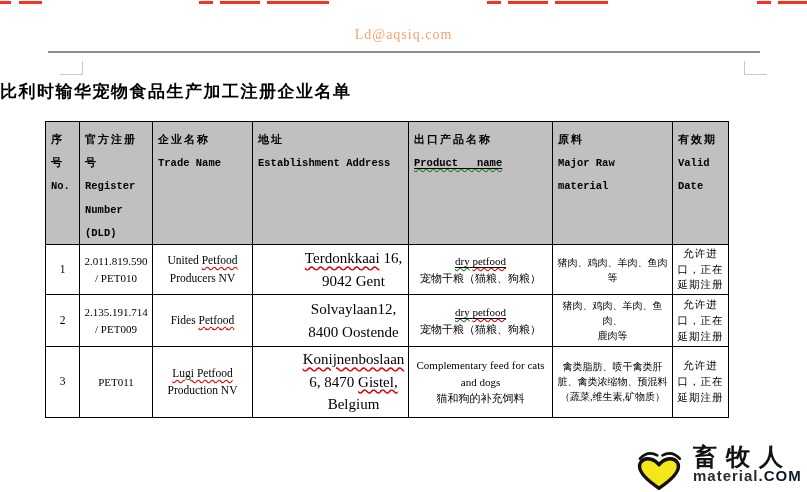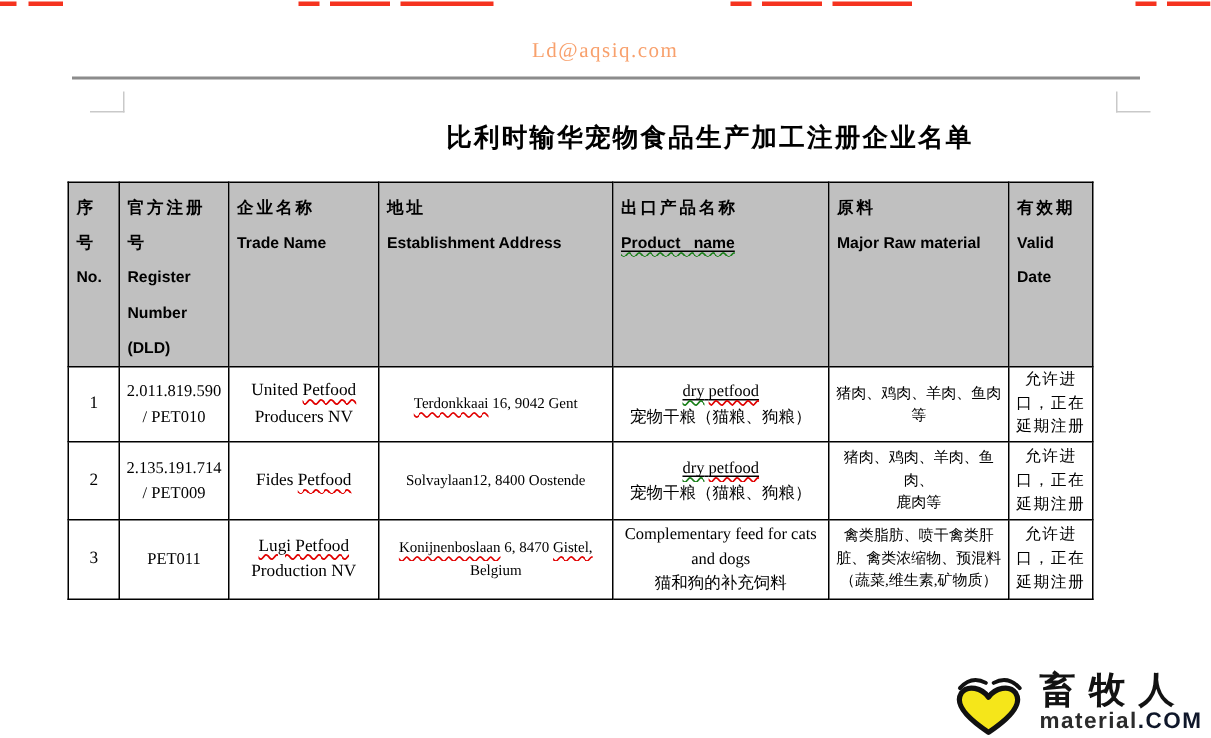--- a/index.html
+++ b/index.html
@@ -13,47 +13,47 @@
          font-family:Liberation Serif, serif;font-size:14px;color:#f8a06c;letter-spacing:1px;}
 
   
   .rule{position:absolute;top:51px;left:48px;width:712px;border-top:2px solid #8c8c8c;}
 
   
   .crop{position:absolute;top:61px;width:22px;height:13px;}
   .crop-l{left:60px;border-right:1px solid #c9c9c9;border-bottom:1px solid #c9c9c9;}
   .crop-r{left:744px;border-left:1px solid #c9c9c9;border-bottom:1px solid #c9c9c9;}
 
-  .title{position:absolute;top:80px;left:0;width:649px;text-align:right;
+  .title{position:absolute;top:80px;left:0;width:649px;text-align:left;
          font-weight:bold;font-size:17px;letter-spacing:1.5px;}
 
   table{position:absolute;left:45px;top:121px;width:683px;border-collapse:collapse;table-layout:fixed;}
   th,td{border:1px solid #000;overflow:hidden;}
   thead th{background:#c0c0c0;text-align:left;vertical-align:top;padding:4px 4px 2px 5px;font-weight:normal;}
   thead tr{height:69px;}
   tbody td{text-align:center;vertical-align:middle;padding:1px 2px;font-size:11.5px;}
   tbody tr.r0{height:50px;} tbody tr.r1{height:52px;} tbody tr.r2{height:48px;}
   .line{line-height:1.5;}
   thead .line{line-height:1.45;}
 
   .zh{font-weight:bold;font-size:11px;letter-spacing:2px;}
-  .en{font-family:Liberation Sans, sans-serif;font-weight:bold;font-size:10.5px;letter-spacing:0;}
+  .en{font-family:Liberation Mono, monospace;font-weight:bold;font-size:10.5px;letter-spacing:0;}
 
   td.c1{font-size:11px;}
-  td.c3{font-size:10px;}
+  td.c3{font-size:15px;padding-left:48px;}
   td.c4{font-size:11px;margin-top:36px;}
   td.c5{font-size:10px;}
   td.c6{font-size:10.5px;letter-spacing:1px;}
 
   .wr{text-decoration-line:underline;text-decoration-style:wavy;text-decoration-color:#e00000;text-underline-offset:2px;}
   .wg{text-decoration-line:underline;text-decoration-style:wavy;text-decoration-color:#1a7f1a;text-underline-offset:2px;}
   .ul{text-decoration-line:underline;text-decoration-style:solid;text-decoration-color:#000;text-underline-offset:2px;}
 
   
-  .logo{position:absolute;left:633px;top:444px;display:flex;align-items:center;}
+  .logo{position:absolute;left:633px;top:444px;display:flex;align-items:flex-start;}
   .logo svg{margin-top:4px;}
   .logo-text{margin-left:8px;}
   .logo-zh{font-weight:bold;font-size:24px;line-height:1.1;letter-spacing:9px;color:#121212;
            font-family:"Liberation Sans","DejaVu Sans",sans-serif;}
   .logo-en{font-family:"Liberation Sans","DejaVu Sans",sans-serif;font-weight:bold;font-size:15px;
            color:#2b2b2b;line-height:1;margin-top:-2px;letter-spacing:1px;}
   .logo-en .tld{color:#0f172a;}
 </style>
 </head>
 <body>

